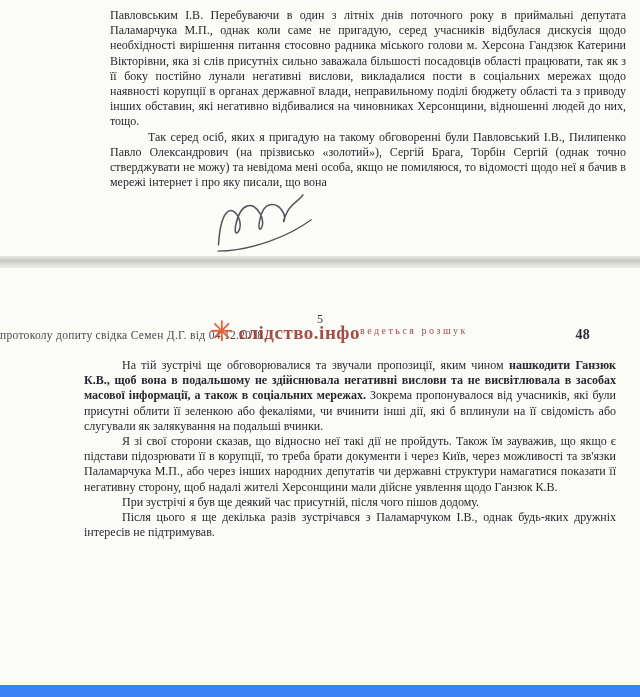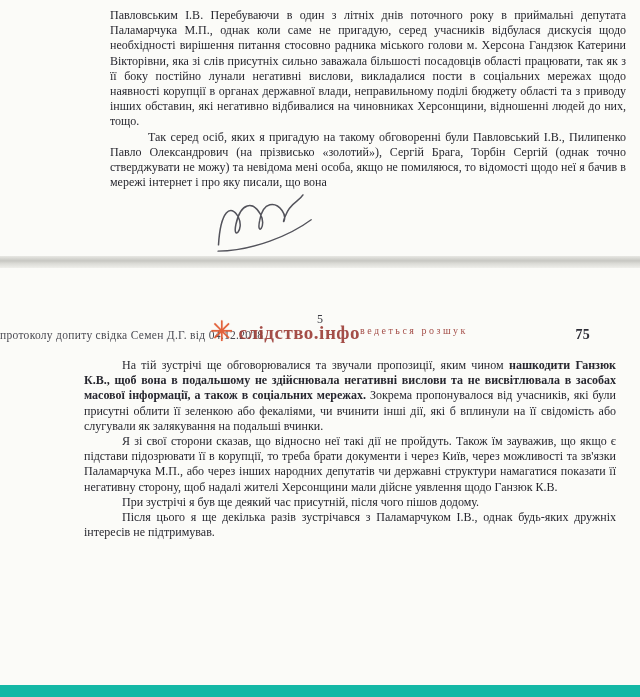--- a/index.html
+++ b/index.html
@@ -6,21 +6,21 @@
     margin: 0;
     padding: 0;
     background: #f4f4f1;
     font-family: "Liberation Serif", serif;
   }
   .scan {
     position: relative;
     width: 640px;
     height: 697px;
     overflow: hidden;
-    background: #14b8a6;
+    background: #3b82f6;
     color: #2a2a33;
   }
   .page {
     position: relative;
     background: #fbfbf8;
     width: 640px;
   }
   .page-1 { height: 256px; padding-top: 8px; box-sizing: border-box; }
   .page-2 { height: 417px; padding-top: 44px; box-sizing: border-box; }
   .page-gap {
@@ -128,21 +128,21 @@
 
   <div class="page-gap"></div>
 
   <section class="page page-2">
 
     <div class="p2-header">
       <div class="page-number">5</div>
 
       <div class="header-line-row">
         <span class="header-line">протоколу допиту свідка Семен Д.Г. від 04.12.2018</span>
-        <span class="stamp-number">75</span>
+        <span class="stamp-number">48</span>
       </div>
 
       <div class="watermark">
         <span class="wm-icon">✳</span>
         <span class="wm-textcol">
           <span class="wm-title">слідство.інфо</span>
           <span class="wm-sub">ведеться розшук</span>
         </span>
       </div>
     </div>

